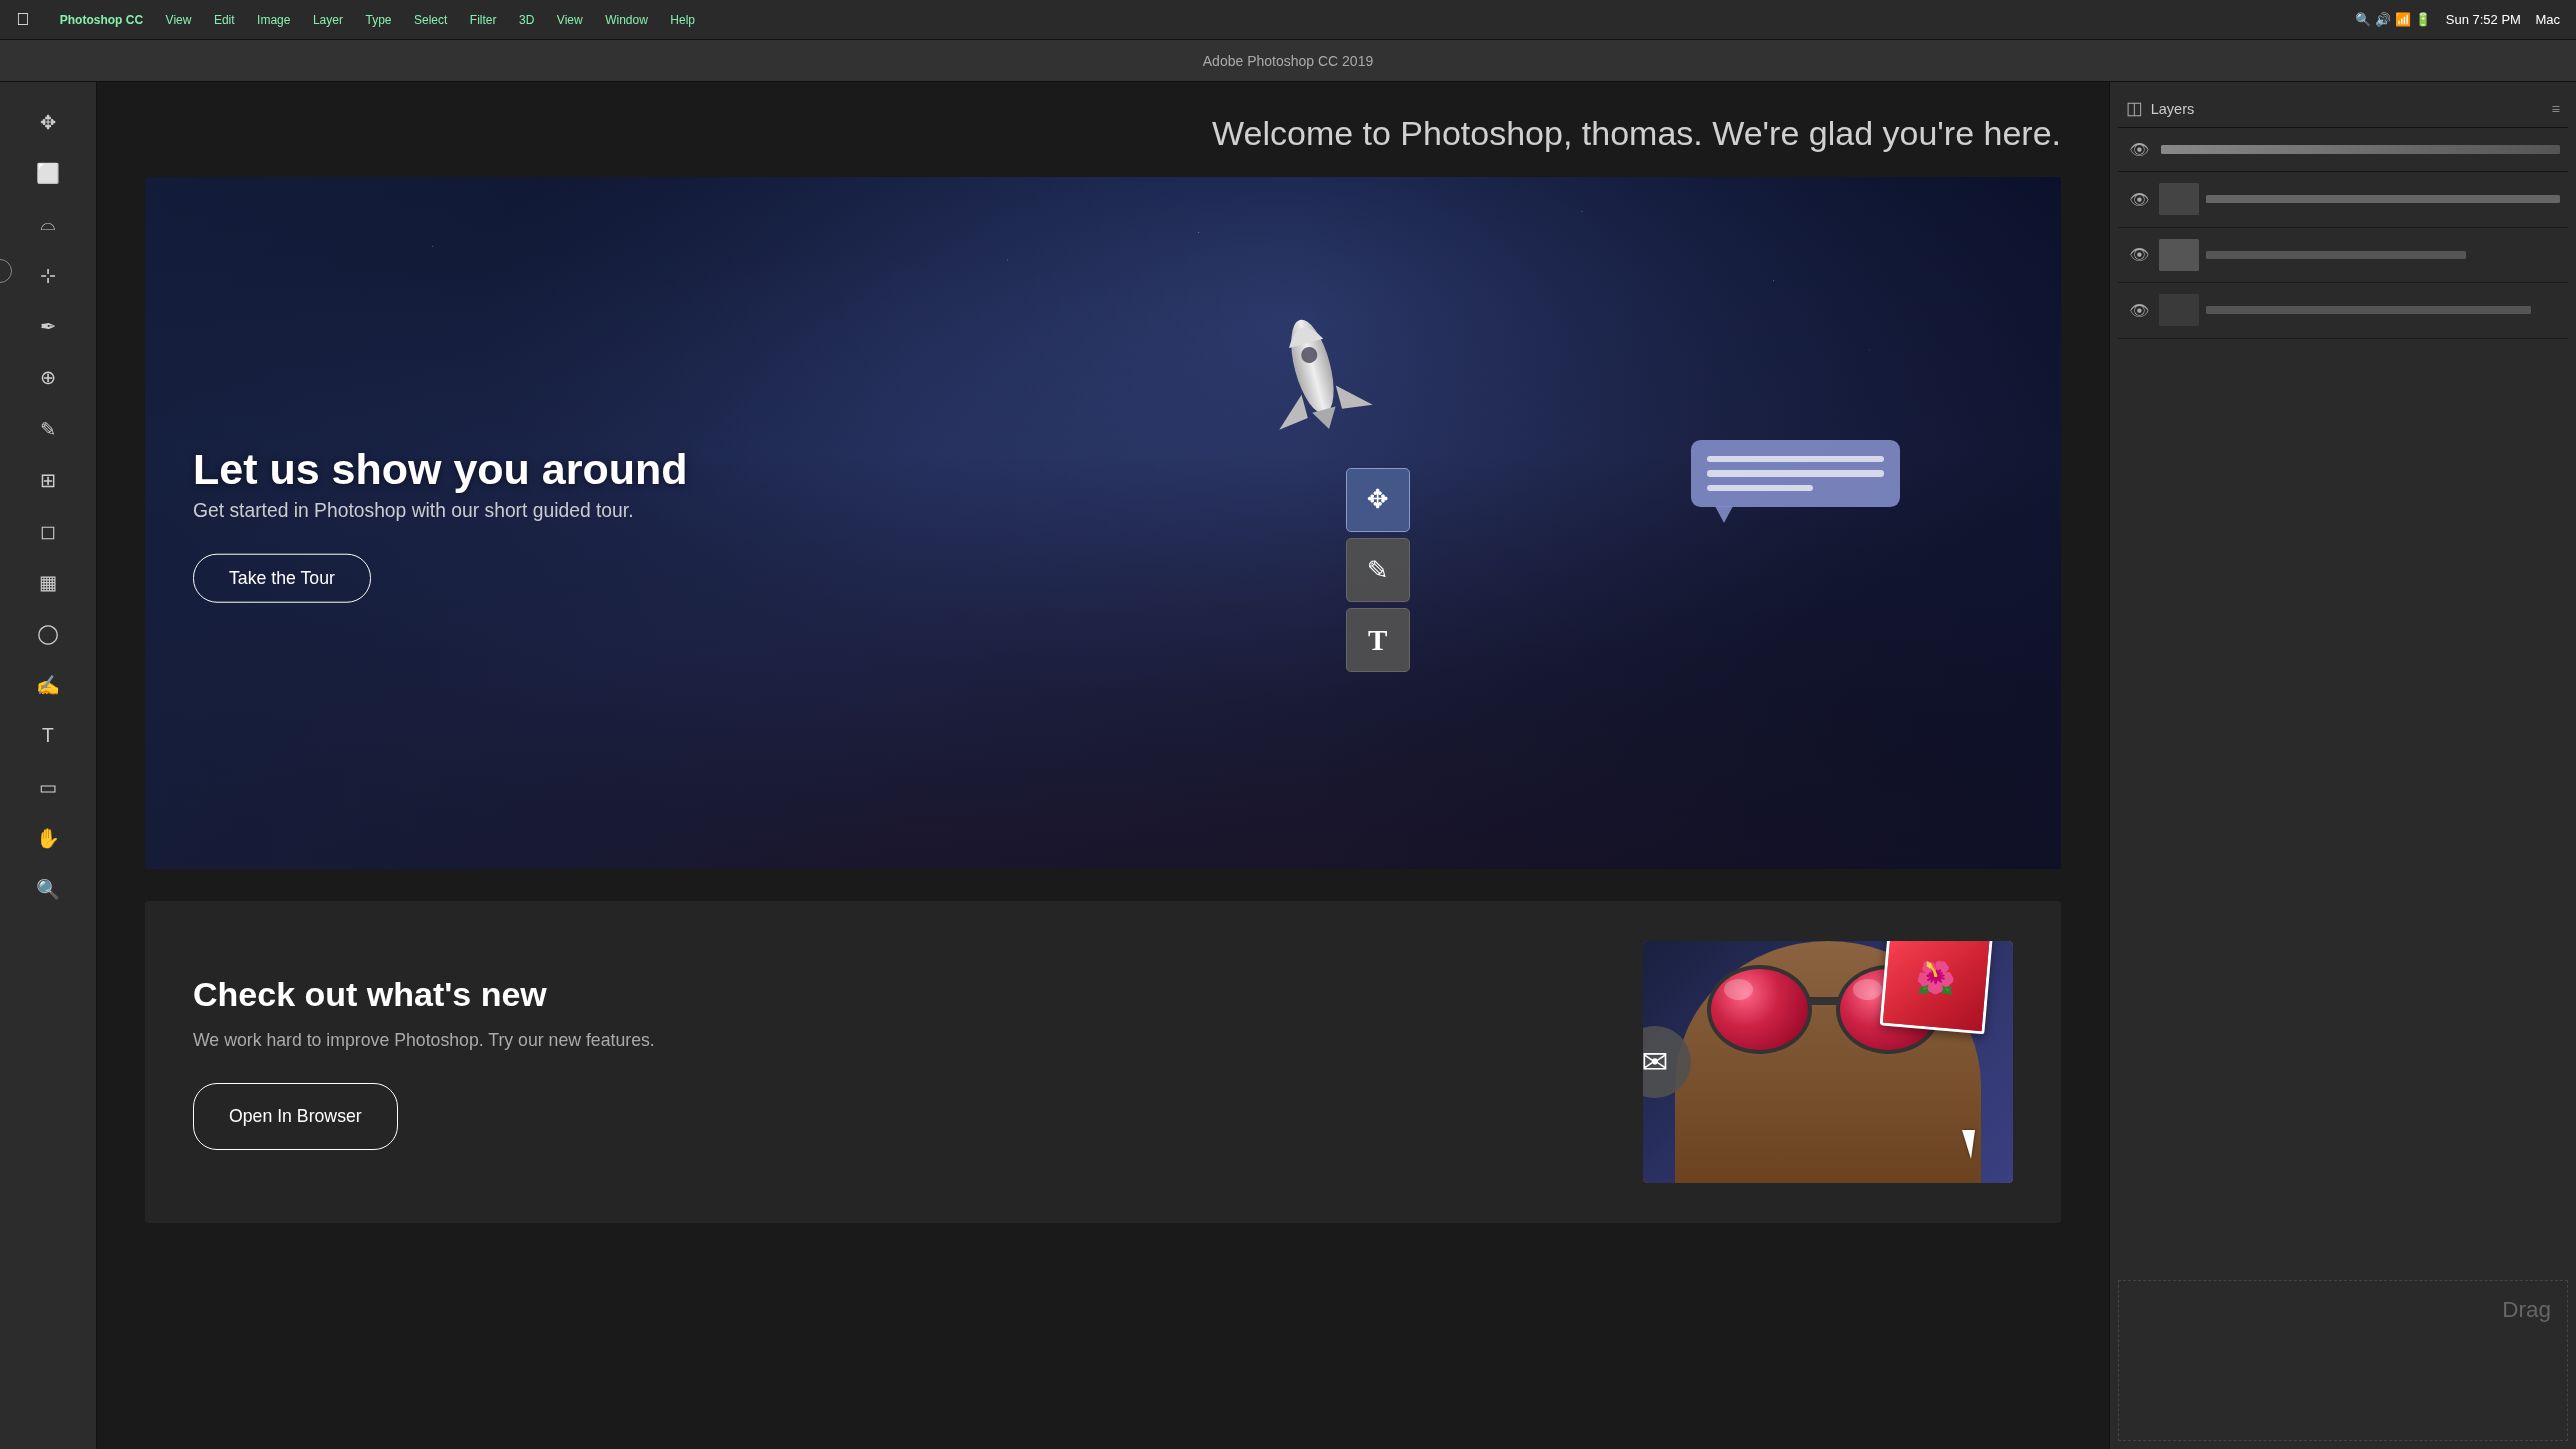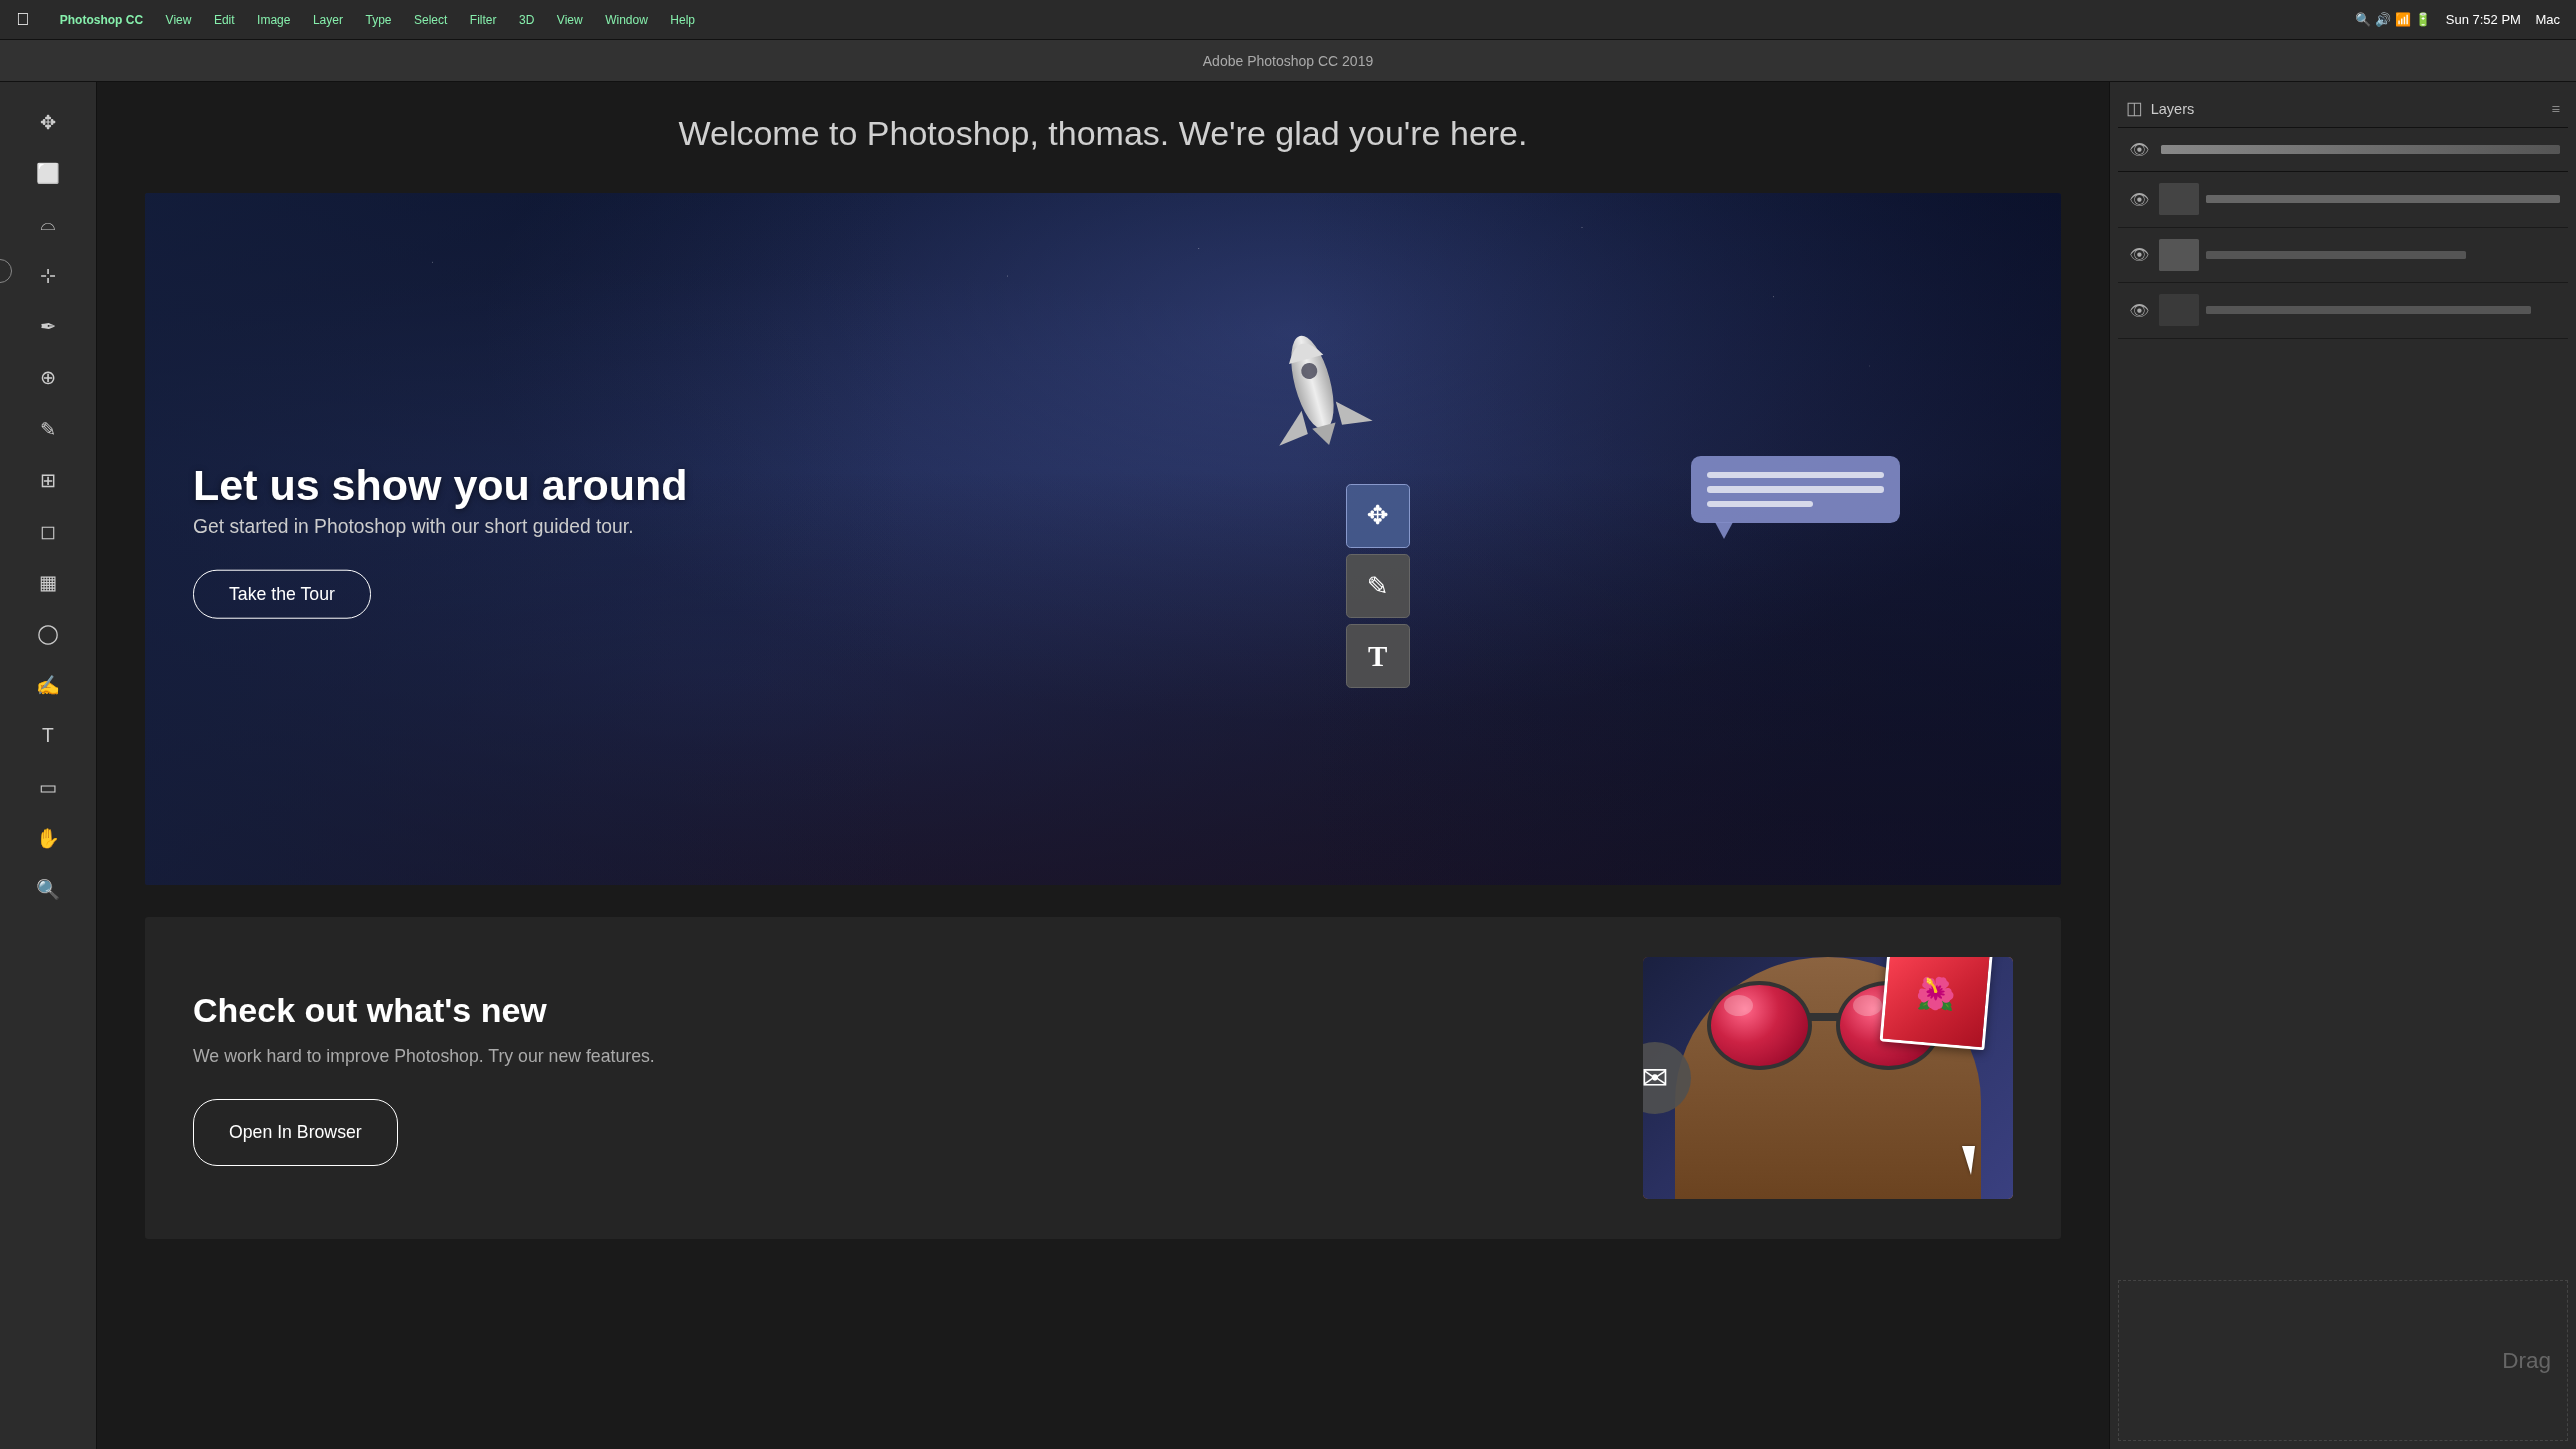--- a/index.html
+++ b/index.html
@@ -119,22 +119,22 @@
     .content-area {
       flex: 1;
       height: 100%;
       background: #1a1a1a;
       position: relative;
       overflow: hidden;
     }
 
     
     .welcome-header {
-      padding: 32px 48px 40px 48px;
-      text-align: center;
+      padding: 32px 48px 24px 48px;
+      text-align: right;
     }
     .welcome-text {
       font-size: 34px;
       color: #d0d0d0;
       font-weight: 300;
     }
 
     
     .hero-banner {
       margin: 0 48px 0 48px;
@@ -630,20 +630,20 @@
       <div style="width:40px;height:32px;background:#555;border-radius:1.6px;"></div>
       <div class="layer-bar-medium"></div>
     </div>
 
     <div class="layer-item">
       <div class="eye-icon">👁</div>
       <div style="width:40px;height:32px;background:#3a3a3a;border-radius:1.6px;"></div>
       <div class="layer-bar-medium" style="width:75%;"></div>
     </div>
 
-    <div style="margin-top:auto;border:1.6px dashed #444;min-height:161px;display:flex;align-items:center;justify-content:flex-end;padding:16px;">
+    <div style="margin-top:auto;border:1.6px dashed #444;min-height:161px;display:flex;align-items:flex-start;justify-content:flex-end;padding:16px;">
       <span style="font-size:22.5px;color:#666;">Drag</span>
     </div>
 
   </div>
 
 </div>
 
 
 </body></html>

